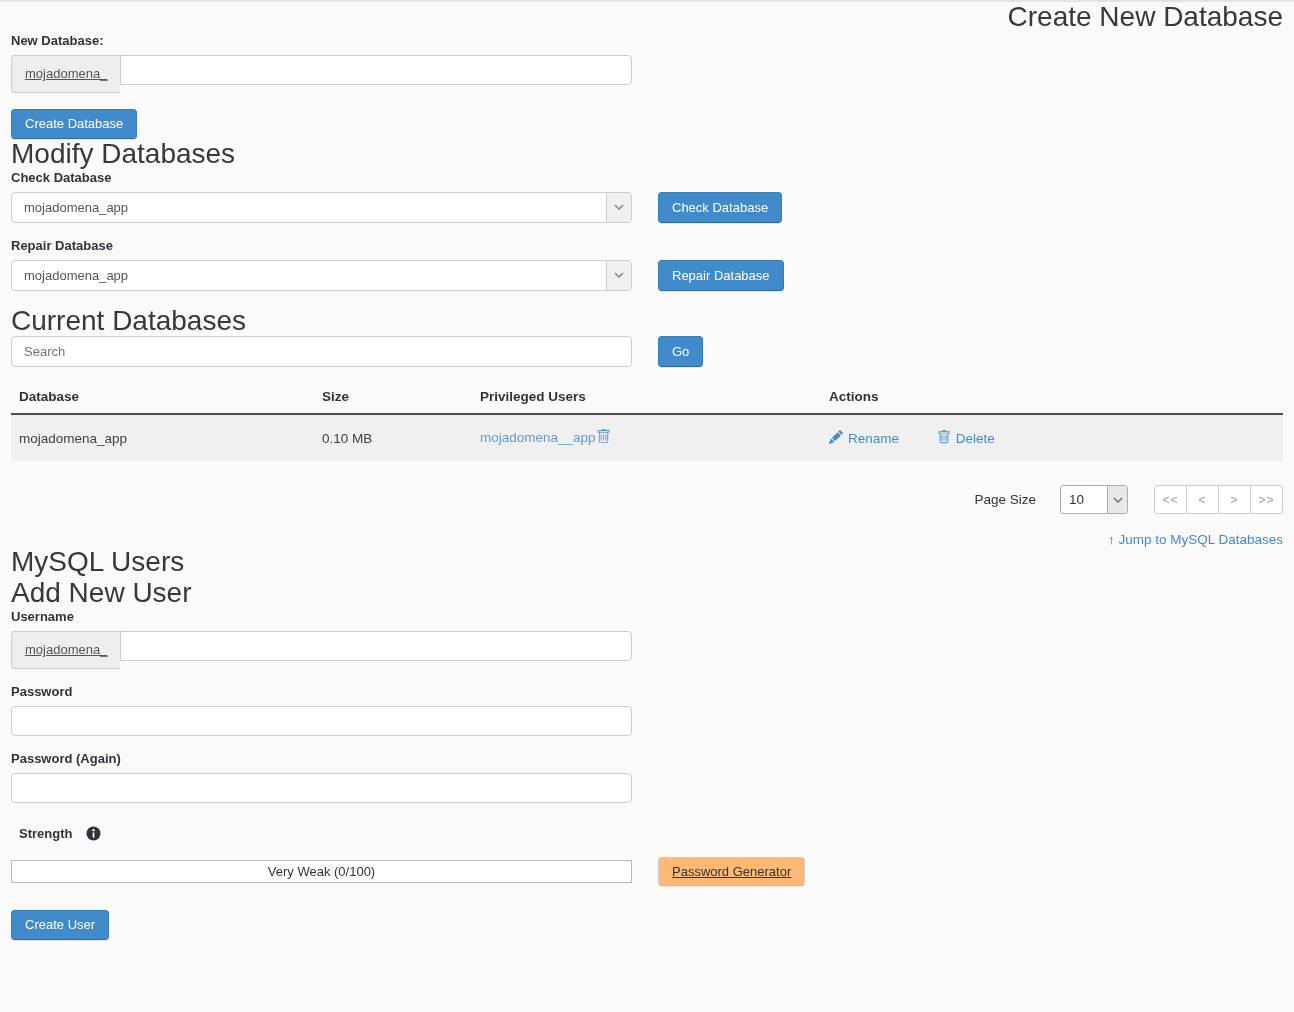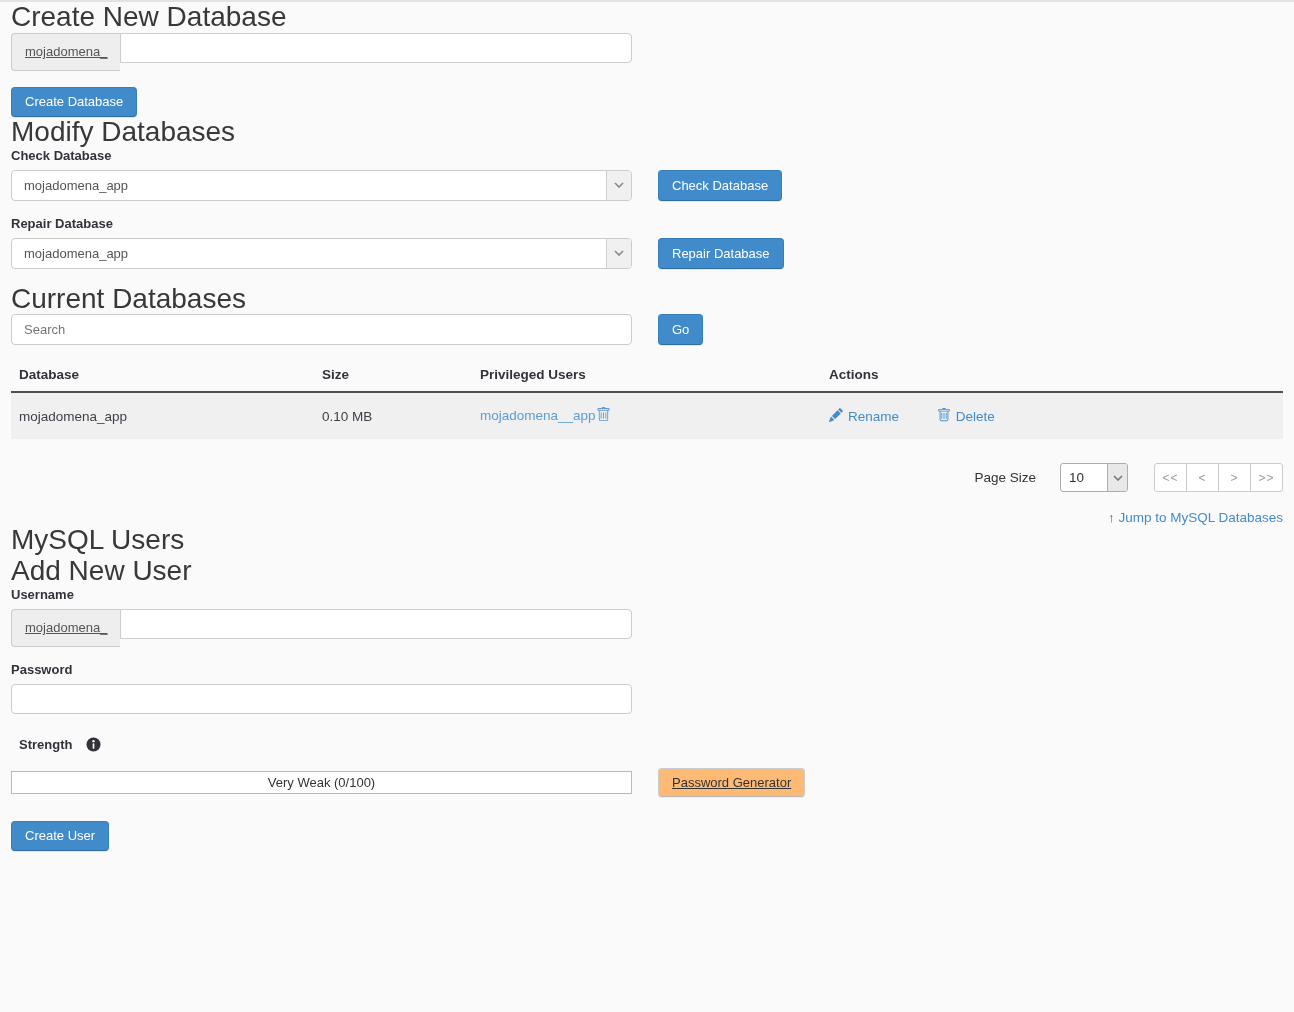--- a/index.html
+++ b/index.html
@@ -11,21 +11,21 @@
     font-family: "Liberation Sans", "DejaVu Sans", sans-serif;
     color: #333;
     font-size: 13.5px;
   }
   .page { padding: 0 11px; }
 
   h1.section-heading {
     font-size: 28px; font-weight: 400; color: #383838;
     margin: 0; line-height: 1.1; letter-spacing: 0;
   }
-  .heading-create { margin-top: -5px; margin-bottom: 16px; }
+  .heading-create { margin-top: -5px; margin-bottom: 16px; text-align: right; }
   .heading-modify { margin-top: 40px; margin-bottom: 14px; }
   .heading-current { margin-top: 40px; margin-bottom: 10px; }
   .heading-mysql-users { margin-top: 24px; margin-bottom: 0; }
   .heading-add-user { margin-top: 20px; margin-bottom: 10px; }
 
   .field-label {
     display: block; font-weight: 700; font-size: 13px; color: #33323a;
     margin: 0 0 7px 0;
   }
   .label-row { display: flex; align-items: center; gap: 6px; }
@@ -139,20 +139,21 @@
   .strength-row .btn-default { height: 29px; }
   .create-user-row { margin-top: 24px; }
 </style>
 </head>
 <body>
 
 <div class="page">
 
   <h1 class="section-heading heading-create">Create New Database</h1>
 
+  <label class="field-label">New Database:</label>
   <div class="input-group">
     <span class="input-addon">mojadomena_</span>
     <input class="text-input" type="text" value="" style="">
   </div>
   <div class="mt-16">
     <button class="btn btn-primary">Create Database</button>
   </div>
 
   <h1 class="section-heading heading-modify">Modify Databases</h1>
 
@@ -281,20 +282,26 @@
     </div>
   </div>
 
   <div class="form-block">
     <label class="field-label">Password</label>
     <div class="form-col">
       <input class="text-input" type="password" value="" style="">
     </div>
   </div>
 
+  <div class="form-block">
+    <label class="field-label">Password (Again)</label>
+    <div class="form-col">
+      <input class="text-input" type="password" value="" style="">
+    </div>
+  </div>
 
   <div class="label-row" style="margin-bottom:8px">
     <span class="field-label" style="margin:8px">Strength</span>
     <span class="info-icon">
       <svg width="15" height="15" viewBox="0 0 16 16">
           <circle cx="8" cy="8" r="7.5" fill="#33323a"></circle>
           <circle cx="8" cy="4.4" r="1.25" fill="#fff"></circle>
           <rect x="7.1" y="6.6" width="1.8" height="6" rx="0.9" fill="#fff"></rect>
         </svg>
     </span>

